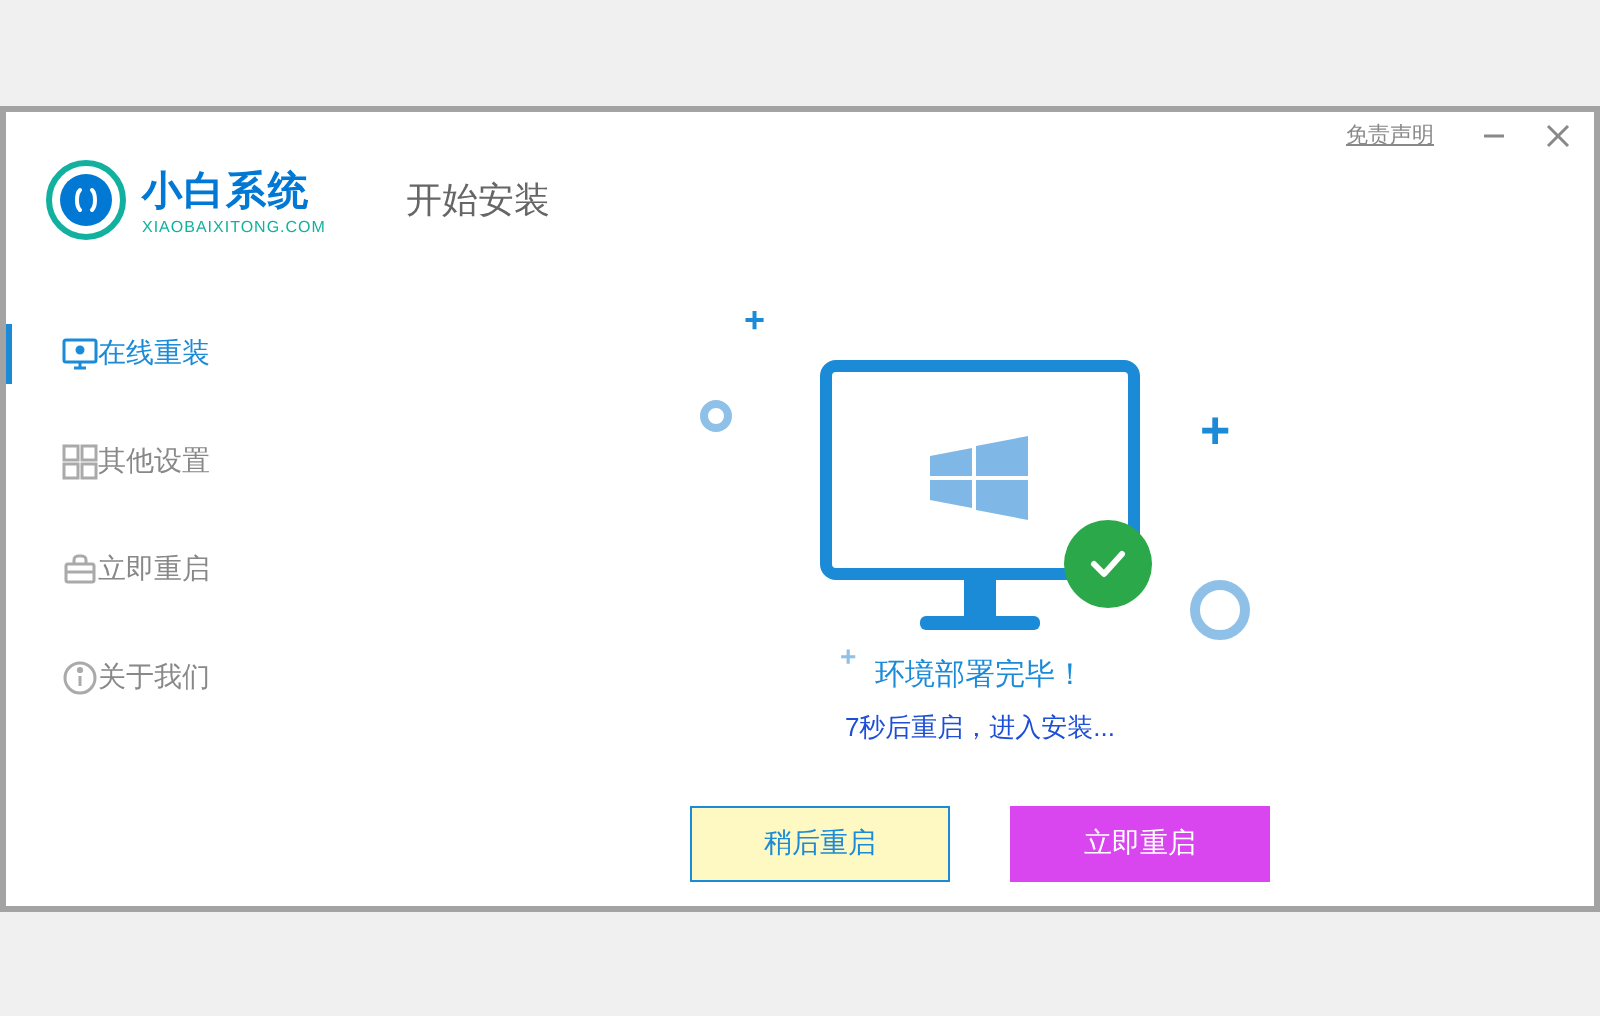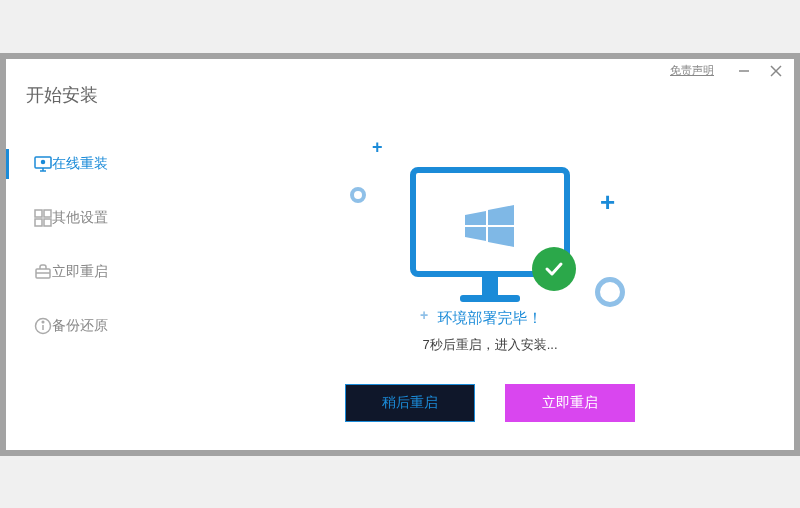--- a/index.html
+++ b/index.html
@@ -1,17 +1,17 @@
 <!DOCTYPE html>
 <html><head>
   <meta charset="utf-8">
   <style>
     * { margin: 0; padding: 0; box-sizing: border-box; font-family: "Microsoft YaHei", sans-serif; }
     body { background: #f0f0f0; display: flex; justify-content: center; align-items: center; height: 100vh; }
-    .window { width: 800px; height: 403px; background: #fff; border: 6px solid #a3a3a3; position: relative; }
+    .window { width: 800px; height: 403px; background: #fff; border: 3px solid #a3a3a3; position: relative; }
     .titlebar { height: 24px; display: flex; justify-content: flex-end; align-items: center; padding: 0 8px; gap: 12px; }
     .disclaimer-link { color: #888; font-size: 11px; text-decoration: underline; cursor: pointer; margin-right: 8px; }
     .win-btn { width: 20px; height: 20px; display: flex; align-items: center; justify-content: center; cursor: pointer; color: #888; }
     .header { display: flex; align-items: center; padding: 0 20px 10px 20px; }
     .logo-block { display: flex; align-items: center; gap: 8px; width: 180px; }
     .logo-circle { width: 40px; height: 40px; border-radius: 50%; border: 3px solid #12b19f; display: flex; align-items: center; justify-content: center; position: relative; }
     .logo-inner { width: 26px; height: 26px; border-radius: 50%; background: #0078d4; display: flex; align-items: center; justify-content: center; }
     .logo-text { display: flex; flex-direction: column; }
     .logo-title { color: #0078d4; font-size: 20px; font-weight: bold; letter-spacing: 1px; }
     .logo-sub { color: #12b19f; font-size: 8px; letter-spacing: 0.5px; }
@@ -29,24 +29,24 @@
     .monitor-base { position: absolute; left: 120px; top: 148px; width: 60px; height: 7px; background: #1b8bd8; border-radius: 3px; }
     .checkmark { position: absolute; left: 192px; top: 100px; width: 44px; height: 44px; border-radius: 50%; background: #2ba84a; display: flex; align-items: center; justify-content: center; }
     .plus { position: absolute; color: #1b8bd8; font-size: 20px; font-weight: bold; }
     .plus.p1 { left: 32px; top: -10px; font-size: 18px; }
     .plus.p2 { left: 260px; top: 40px; font-size: 26px; }
     .plus.p3 { left: 80px; top: 160px; font-size: 14px; color: #8fc0e8; }
     .circle-deco { position: absolute; border-radius: 50%; }
     .circle-deco.c1 { left: 10px; top: 40px; width: 16px; height: 16px; border: 4px solid #8fc0e8; }
     .circle-deco.c2 { left: 255px; top: 130px; width: 30px; height: 30px; border: 5px solid #8fc0e8; }
     .status-line { color: #1b8bd8; font-size: 15px; margin-top: 32px; }
-    .sub-line { color: #404040; font-size: 13px; margin-top: 8px; }
+    .sub-line { color: #1d4ed8; font-size: 13px; margin-top: 8px; }
     .buttons { display: flex; gap: 30px; margin-top: 30px; }
     .btn { width: 130px; height: 38px; display: flex; align-items: center; justify-content: center; font-size: 14px; cursor: pointer; }
-    .btn-outline { border: 1px solid #1b8bd8; color: #1b8bd8; background: #0f172a; }
+    .btn-outline { border: 1px solid #1b8bd8; color: #1b8bd8; background: #fef9c3; }
     .btn-primary { background: #d946ef; color: #fff; }
   </style>
 </head>
 <body>
 
 <div class="window">
   <div class="titlebar">
     <span class="disclaimer-link">免责声明</span>
     <span class="win-btn">
       <svg width="12" height="12" viewBox="0 0 12 12">
@@ -55,20 +55,33 @@
     </span>
     <span class="win-btn">
       <svg width="12" height="12" viewBox="0 0 12 12">
           <line x1="1" y1="1" x2="11" y2="11" stroke="#888" stroke-width="1.5"></line>
           <line x1="11" y1="1" x2="1" y2="11" stroke="#888" stroke-width="1.5"></line>
         </svg>
     </span>
   </div>
 
   <div class="header">
+    <div class="logo-block">
+      <div class="logo-circle">
+        <div class="logo-inner">
+          <svg width="16" height="16" viewBox="0 0 16 16">
+              <path d="M5 3 C 3 5, 3 11, 5 13 M11 3 C 13 5, 13 11, 11 13" stroke="#fff" stroke-width="2" fill="none" stroke-linecap="round"></path>
+            </svg>
+        </div>
+      </div>
+      <div class="logo-text">
+        <span class="logo-title">小白系统</span>
+        <span class="logo-sub">XIAOBAIXITONG.COM</span>
+      </div>
+    </div>
     <div class="page-title">开始安装</div>
   </div>
 
   <div class="body">
     <div class="sidebar">
       <div class="sidebar-item active">
         <span class="icon">
           <svg width="18" height="18" viewBox="0 0 18 18" fill="none" stroke="#1b8bd8" stroke-width="1.5">
               <rect x="1" y="2" width="16" height="11" rx="1"></rect>
               <line x1="6" y1="16" x2="12" y2="16"></line>
@@ -100,21 +113,21 @@
         <span>立即重启</span>
       </div>
       <div class="sidebar-item">
         <span class="icon">
           <svg width="18" height="18" viewBox="0 0 18 18" fill="none" stroke="#aaa" stroke-width="1.5">
               <circle cx="9" cy="9" r="7.5"></circle>
               <line x1="9" y1="8" x2="9" y2="13"></line>
               <circle cx="9" cy="5" r="0.8" fill="#aaa"></circle>
             </svg>
         </span>
-        <span>备份还原</span>
+        <span>关于我们</span>
       </div>
     </div>
 
     <div class="main">
       <div class="illustration">
         <div class="plus p1">+</div>
         <div class="plus p2">+</div>
         <div class="plus p3">+</div>
         <div class="circle-deco c1"></div>
         <div class="circle-deco c2"></div>

